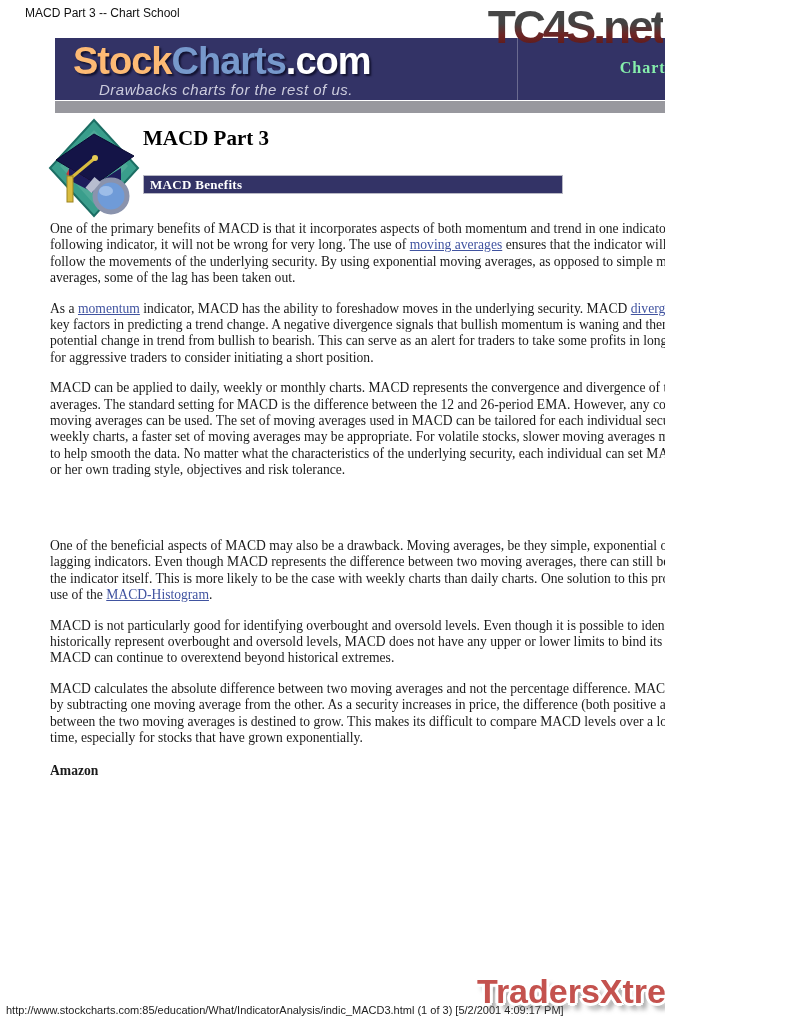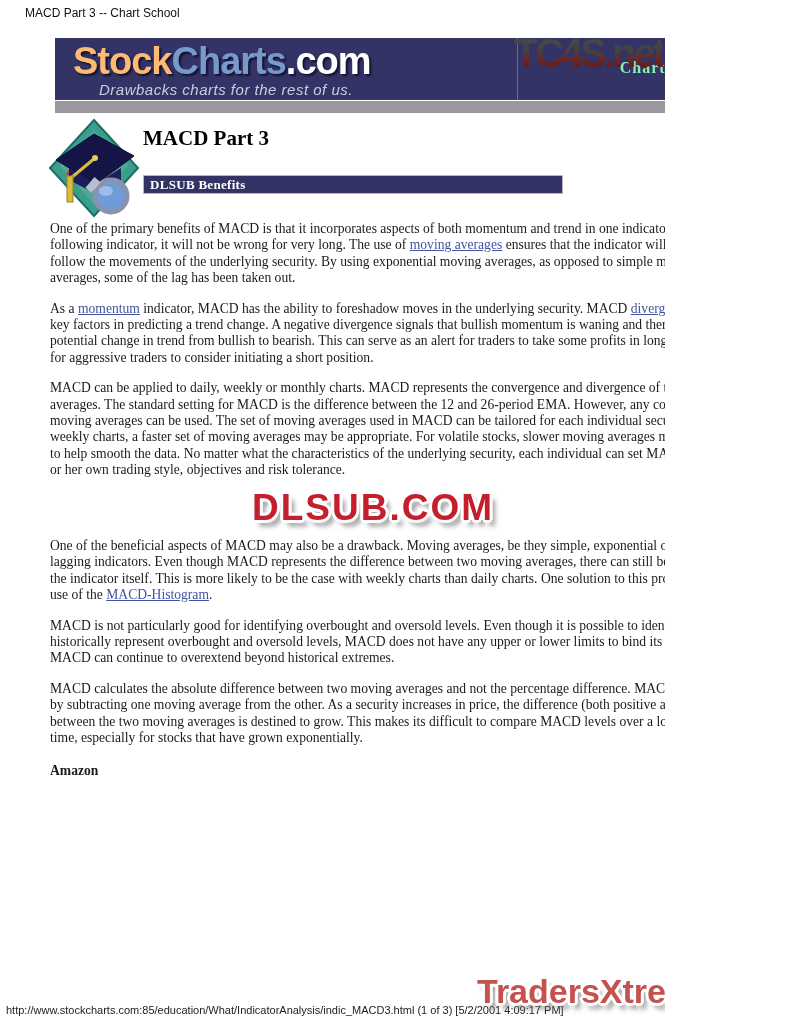--- a/index.html
+++ b/index.html
@@ -15,23 +15,22 @@
   }
   .footer-url {
     position:absolute; left:6px; top:1004px;
     font-family:"Liberation Sans", sans-serif; font-size:11px; color:#222;
     white-space:nowrap;
   }
   
   .tc4s {
     position:absolute; right:2px; top:4px; z-index:30;
     font-family:"Liberation Sans", sans-serif; font-weight:bold;
-    font-size:40px; letter-spacing:-3px; line-height:1;
+    font-size:46px; letter-spacing:-3px; line-height:1;
     color:#4a2424;
-    margin-top:29px;
   }
   @supports ((-webkit-background-clip: text) or (background-clip: text)) {
     .tc4s {
       background:linear-gradient(180deg,#4a4a4a 0%,#434343 42%,#6e2424 68%,#541717 100%);
       -webkit-background-clip:text; background-clip:text; color:transparent;
     }
   }
   .dlsub {
     position:absolute; left:252px; top:489px; z-index:30;
     font-family:"Liberation Sans", sans-serif; font-weight:bold;
@@ -132,29 +131,28 @@
     <rect x="20" y="60" width="6" height="26" fill="#d9bc3f" stroke="#9c8420" stroke-width="1"></rect>
     <circle cx="48" cy="42" r="3" fill="#e6cc55"></circle>
     <circle cx="64" cy="80" r="16" fill="#6f9bd8" stroke="#8a93ad" stroke-width="5"></circle>
     <ellipse cx="59" cy="75" rx="7" ry="5" fill="#a9c6ec" opacity="0.8"></ellipse>
     <rect x="42" y="62" width="8" height="14" fill="#b8bdd0" transform="rotate(40 46 69)"></rect>
   </svg>
 
   <div class="article-title">MACD Part 3</div>
 
   <div class="section-bar bar-benefits">
-    <span>DLSUB Benefits</span>
+    <span>MACD Benefits</span>
   </div>
   <div class="paras paras-benefits">
       <p><span>One of the primary benefits of MACD is that it incorporates aspects of both momentum and trend in one indicator. As a trend-following indicator, it will not be wrong for very long. The use of </span><a href="#">moving averages</a><span> ensures that the indicator will eventually follow the movements of the underlying security. By using exponential moving averages, as opposed to simple moving averages, some of the lag has been taken out.</span></p>
       <p><span>As a </span><a href="#">momentum</a><span> indicator, MACD has the ability to foreshadow moves in the underlying security. MACD </span><a href="#">divergences</a><span> can be key factors in predicting a trend change. A negative divergence signals that bullish momentum is waning and there could be a potential change in trend from bullish to bearish. This can serve as an alert for traders to take some profits in long positions, or for aggressive traders to consider initiating a short position.</span></p>
       <p><span>MACD can be applied to daily, weekly or monthly charts. MACD represents the convergence and divergence of two moving averages. The standard setting for MACD is the difference between the 12 and 26-period EMA. However, any combination of moving averages can be used. The set of moving averages used in MACD can be tailored for each individual security. For weekly charts, a faster set of moving averages may be appropriate. For volatile stocks, slower moving averages may be needed to help smooth the data. No matter what the characteristics of the underlying security, each individual can set MACD to suit his or her own trading style, objectives and risk tolerance.</span></p>
     </div>
 
-  <div class="dlsub">DLSUB.COM</div>
 
   <div class="paras paras-drawbacks">
   <p><span>One of the beneficial aspects of MACD may also be a drawback. Moving averages, be they simple, exponential or weighted, are lagging indicators. Even though MACD represents the difference between two moving averages, there can still be some lag in the indicator itself. This is more likely to be the case with weekly charts than daily charts. One solution to this problem is the use of the </span><a href="#">MACD-Histogram</a><span>.</span></p>
       <p><span>MACD is not particularly good for identifying overbought and oversold levels. Even though it is possible to identify levels that historically represent overbought and oversold levels, MACD does not have any upper or lower limits to bind its movement. MACD can continue to overextend beyond historical extremes.</span></p>
       <p><span>MACD calculates the absolute difference between two moving averages and not the percentage difference. MACD is calculated by subtracting one moving average from the other. As a security increases in price, the difference (both positive and negative) between the two moving averages is destined to grow. This makes its difficult to compare MACD levels over a long period of time, especially for stocks that have grown exponentially.</span></p>
     </div>
   <div class="paras subheading" style="top:747px;">Amazon</div>
 
   <div class="tradersx">TradersXtreme.com</div>
   <div class="footer-url">http://www.stockcharts.com:85/education/What/IndicatorAnalysis/indic_MACD3.html (1 of 3) [5/2/2001 4:09:17 PM]</div>

